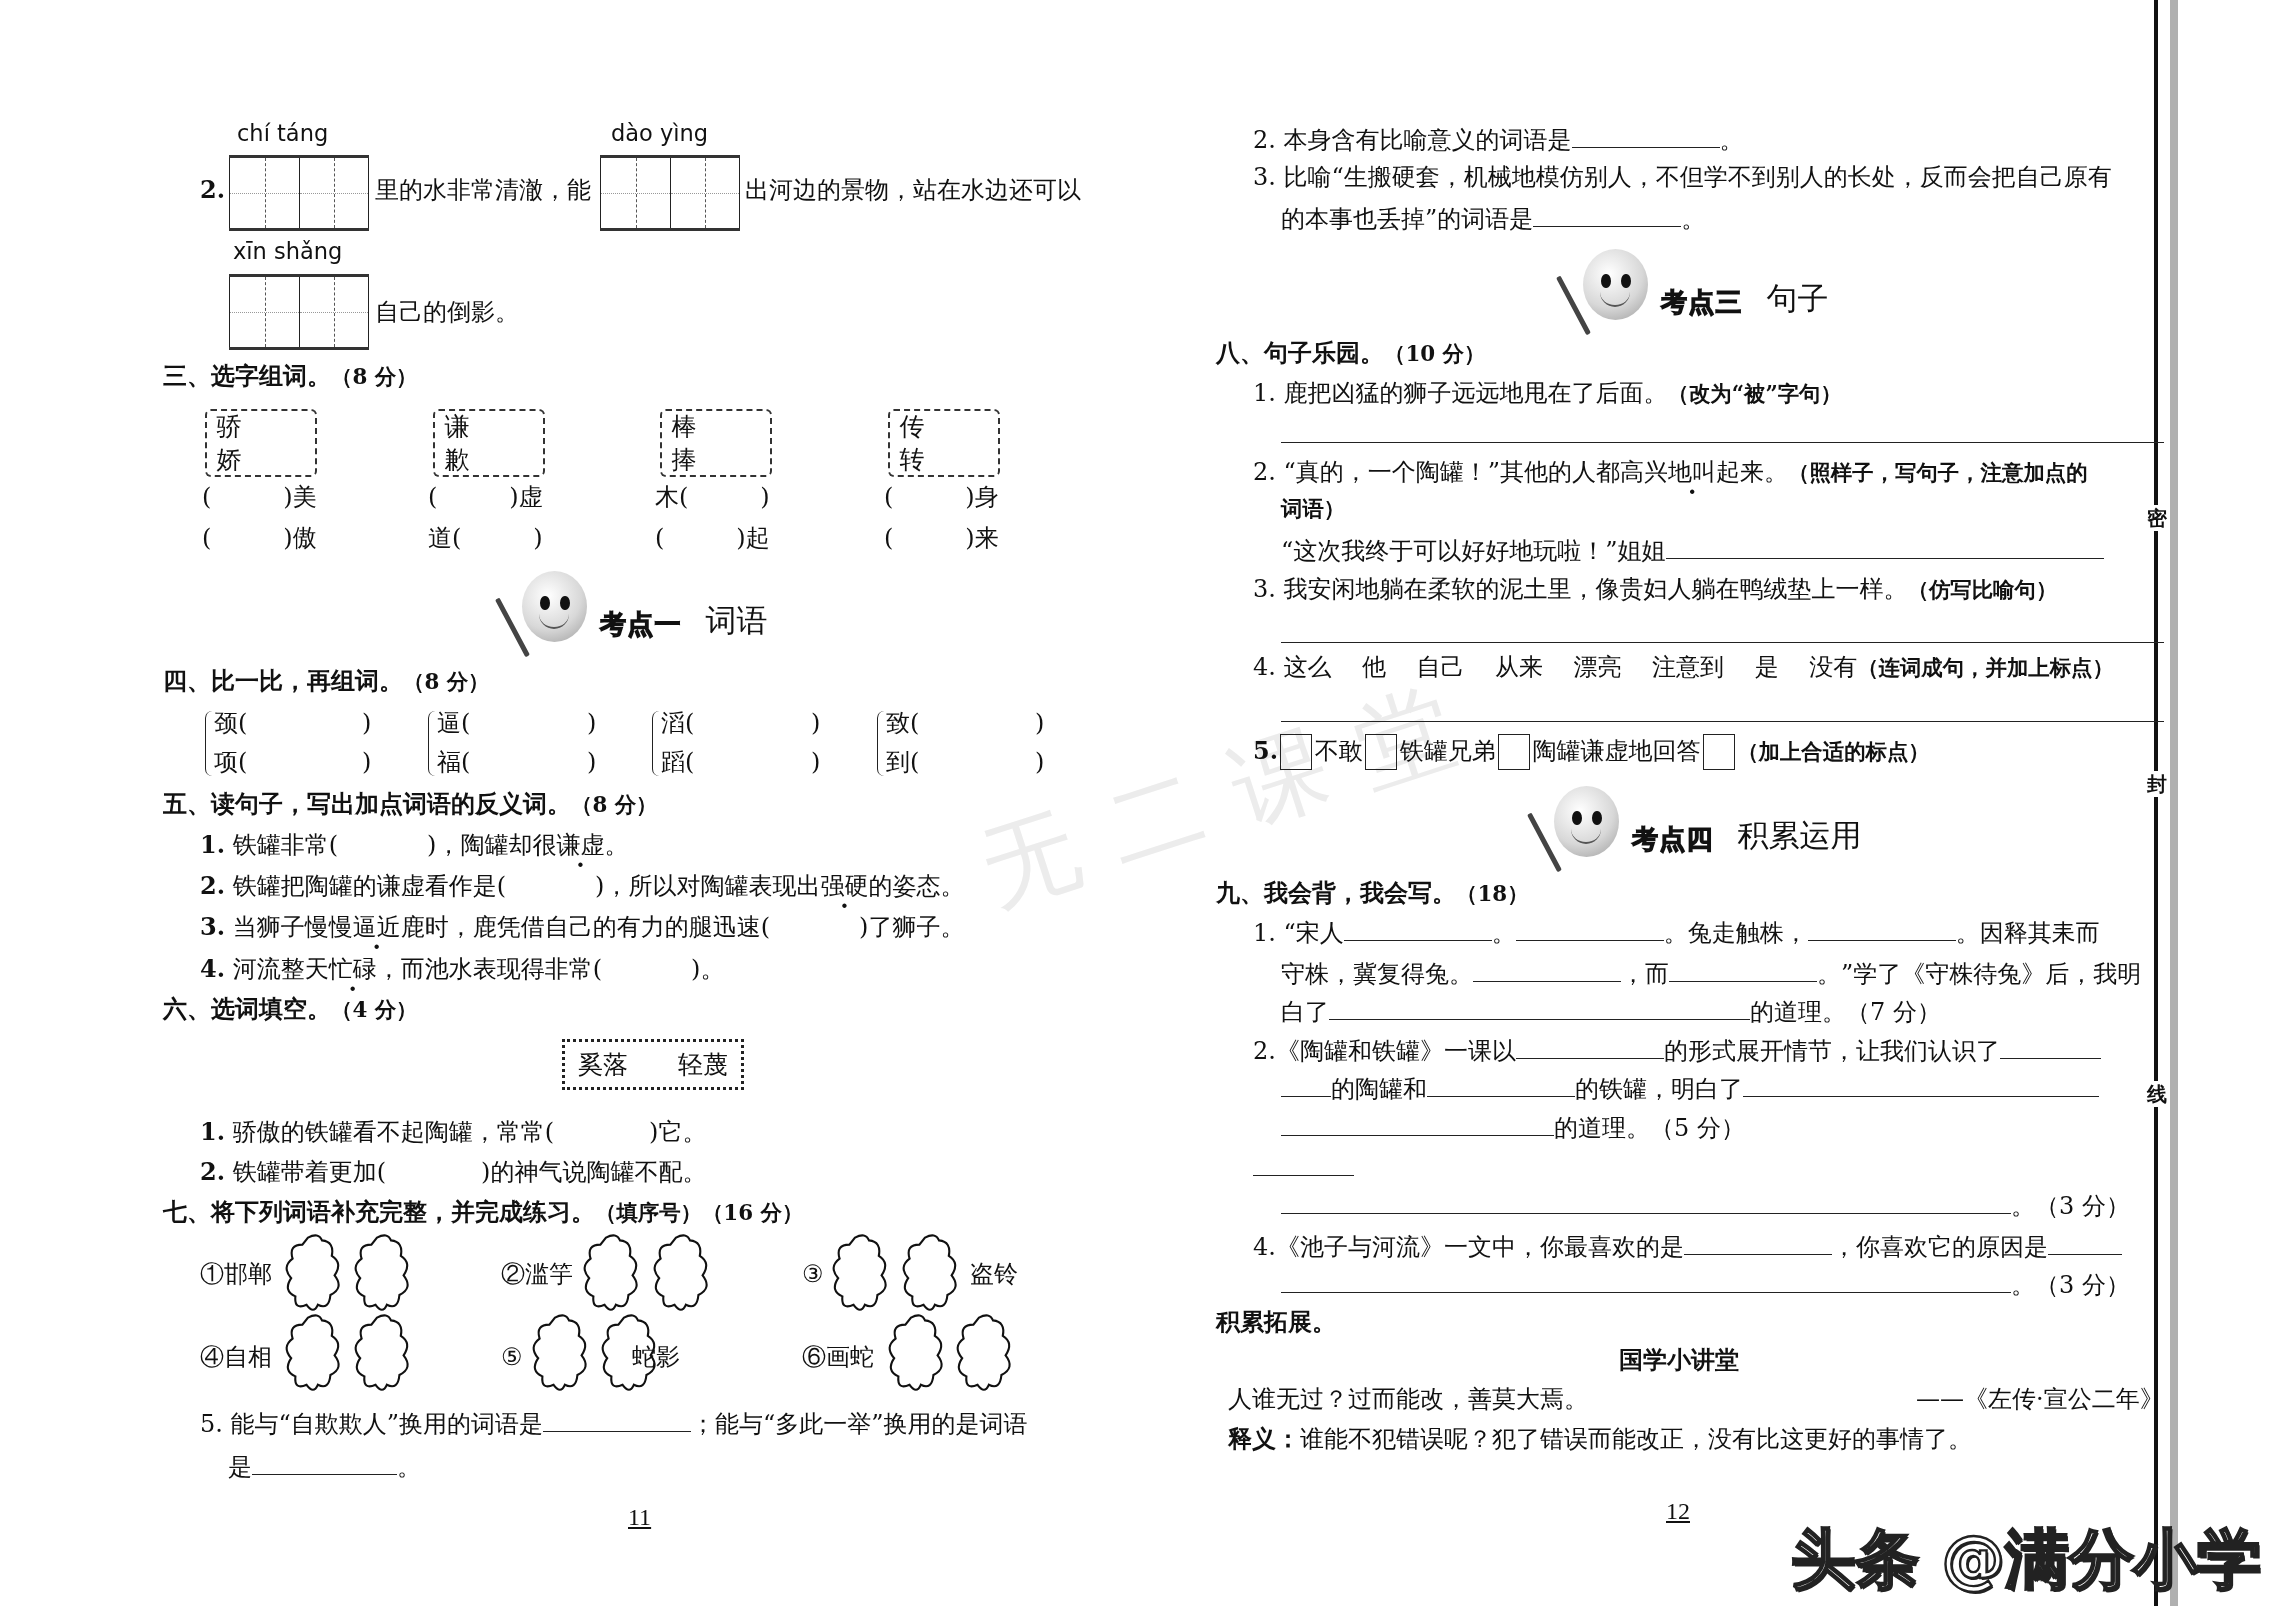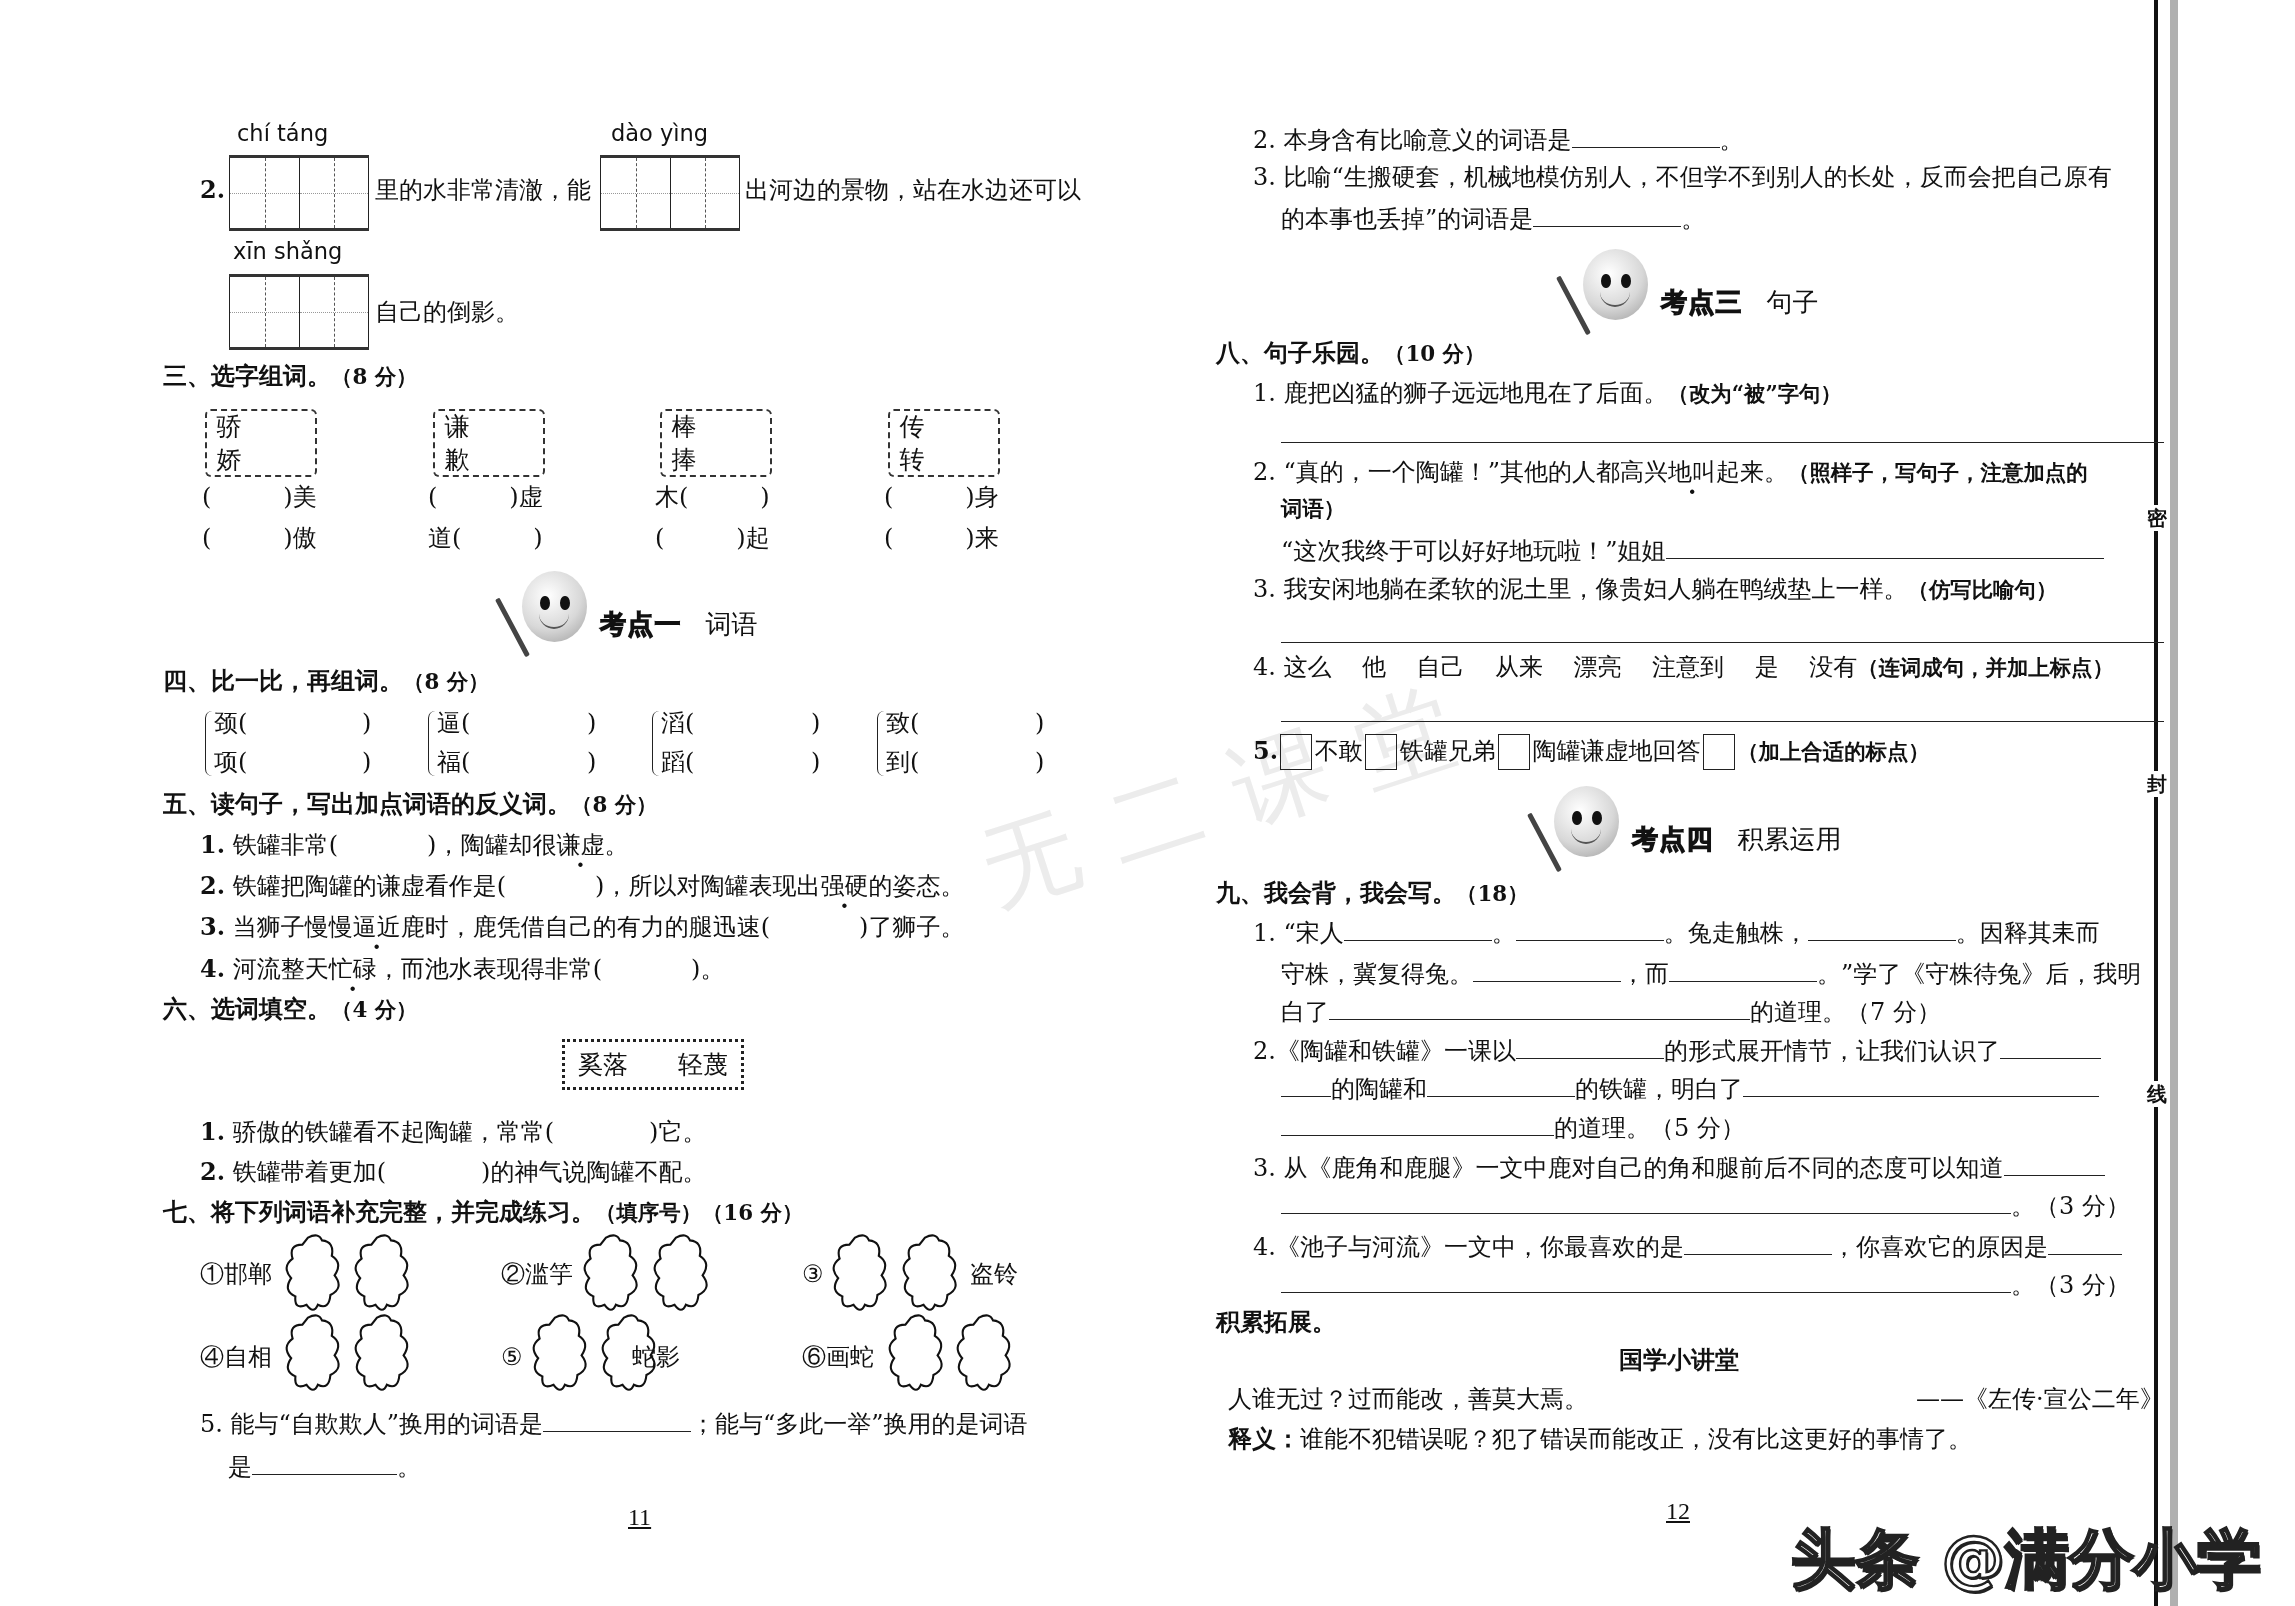--- a/index.html
+++ b/index.html
@@ -29,21 +29,21 @@
   .kd .face { width: 65px; height: 71px; border-radius: 50%;
               background: radial-gradient(circle at 40% 35%, #ffffff 0%, #d8d8d8 55%, #9a9a9a 100%);
               position: relative; }
   .kd .face .eye { position: absolute; top: 25px; width: 9.5px; height: 14.2px; background: #111; border-radius: 50%; }
   .kd .face .mouth { position: absolute; left: 16.6px; top: 43px; width: 30px; height: 13px;
                      border-bottom: 2.4px solid #555; border-radius: 0 0 18px 18px; }
   .kd .pen { position: absolute; left: -12px; top: 24px; width: 4.7px; height: 65px; background: #444;
              transform: rotate(-28deg); border-radius: 1.8px; }
   .kd .label { font-family: "DejaVu Sans", sans-serif; font-weight: bold; font-size: 26px; margin-left: 13px;
                -webkit-text-stroke: 1.2px #111; color: #fff; letter-spacing: 1.2px; }
-  .kd .topic { font-family: "DejaVu Sans", sans-serif; font-size: 26px; margin-left: 24px; }
+  .kd .topic { font-family: "DejaVu Sans", sans-serif; font-size: 31px; margin-left: 24px; }
   .rule { position: absolute; border-top: 1.8px solid #222; }
   .dot-under { position: relative; display: inline-block; }
   .dot-under::after { content: "·"; position: absolute; left: 50%; transform: translateX(-50%); bottom: -20px; font-size: 24px; font-weight: bold; }
   .margin-line { position: absolute; left: 2154px; top: 0; height: 1607px; width: 3.6px; background: #111; }
   .margin-gray { position: absolute; left: 2170px; top: 0; height: 1607px; width: 8.3px; background: #b0b0b0; }
   .margin-mark { position: absolute; left: 2145px; width: 24px; background: #fff; font-size: 20px; font-weight: bold;
                  text-align: center; line-height: 26px; font-family: "DejaVu Sans", sans-serif; }
   .wm-center { position: absolute; left: 973px; top: 730px; font-size: 95px; color: #ececec; letter-spacing: 36px;
                transform: rotate(-18deg); font-family: "DejaVu Serif", serif; }
   .wm-brand { position: absolute; left: 1791px; top: 1516px; font-size: 64px; color: #fff;
@@ -318,21 +318,21 @@
     <span>2.《陶罐和铁罐》一课以</span><span class="blank" style="width:148px"></span><span>的形式展开情节，让我们认识了</span><span class="blank" style="width:101px"></span>
   </div>
   <div class="abs t" style="left:1281px;top:1072px">
     <span class="blank" style="width:50px"></span><span>的陶罐和</span><span class="blank" style="width:148px"></span><span>的铁罐，明白了</span><span class="blank" style="width:356px"></span>
   </div>
   <div class="abs t" style="left:1281px;top:1111px">
     <span class="blank" style="width:273px"></span><span>的道理。（5 分）</span>
   </div>
 
   <div class="abs t" style="left:1253px;top:1151px">
-    <span>3. 从《鹿角和鹿腿》一文中鹿对自己的角和腿前后不同的态度可以知道</span><span class="blank" style="width:101px"></span>
+    <span class="blank" style="width:101px"></span>
   </div>
   <div class="abs t" style="left:1281px;top:1189px">
     <span class="blank" style="width:730px"></span><span>。（3 分）</span>
   </div>
 
   <div class="abs t" style="left:1253px;top:1230px">
     <span>4.《池子与河流》一文中，你最喜欢的是</span><span class="blank" style="width:148px"></span><span>，你喜欢它的原因是</span><span class="blank" style="width:74px"></span>
   </div>
   <div class="abs t" style="left:1281px;top:1268px">
     <span class="blank" style="width:730px"></span><span>。（3 分）</span>

